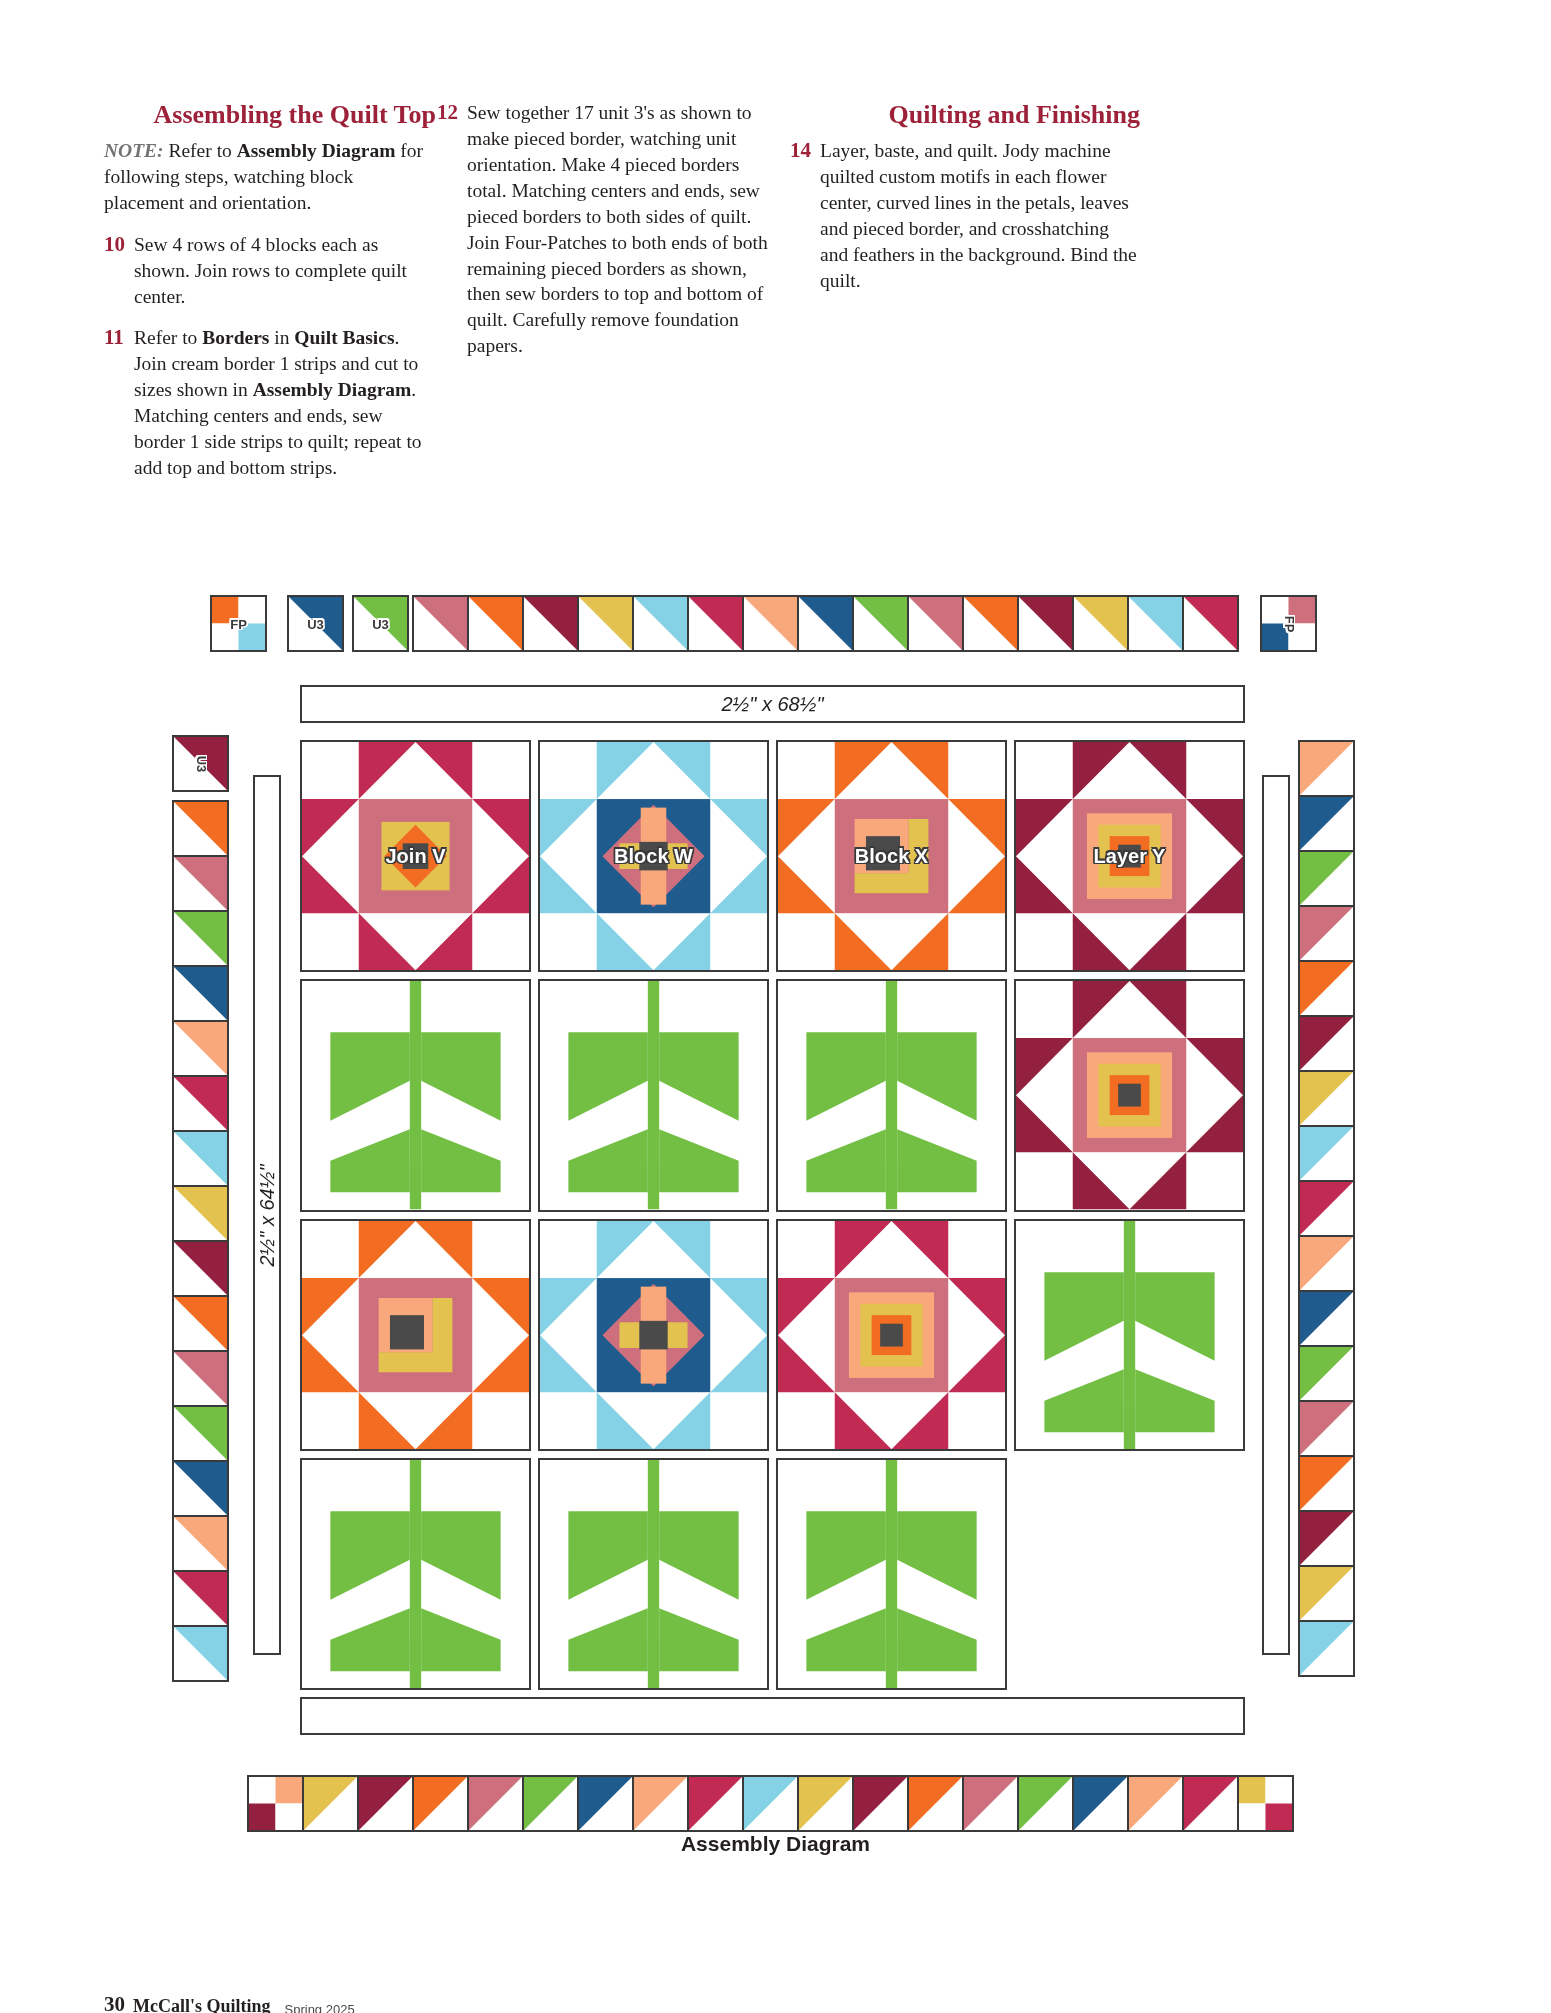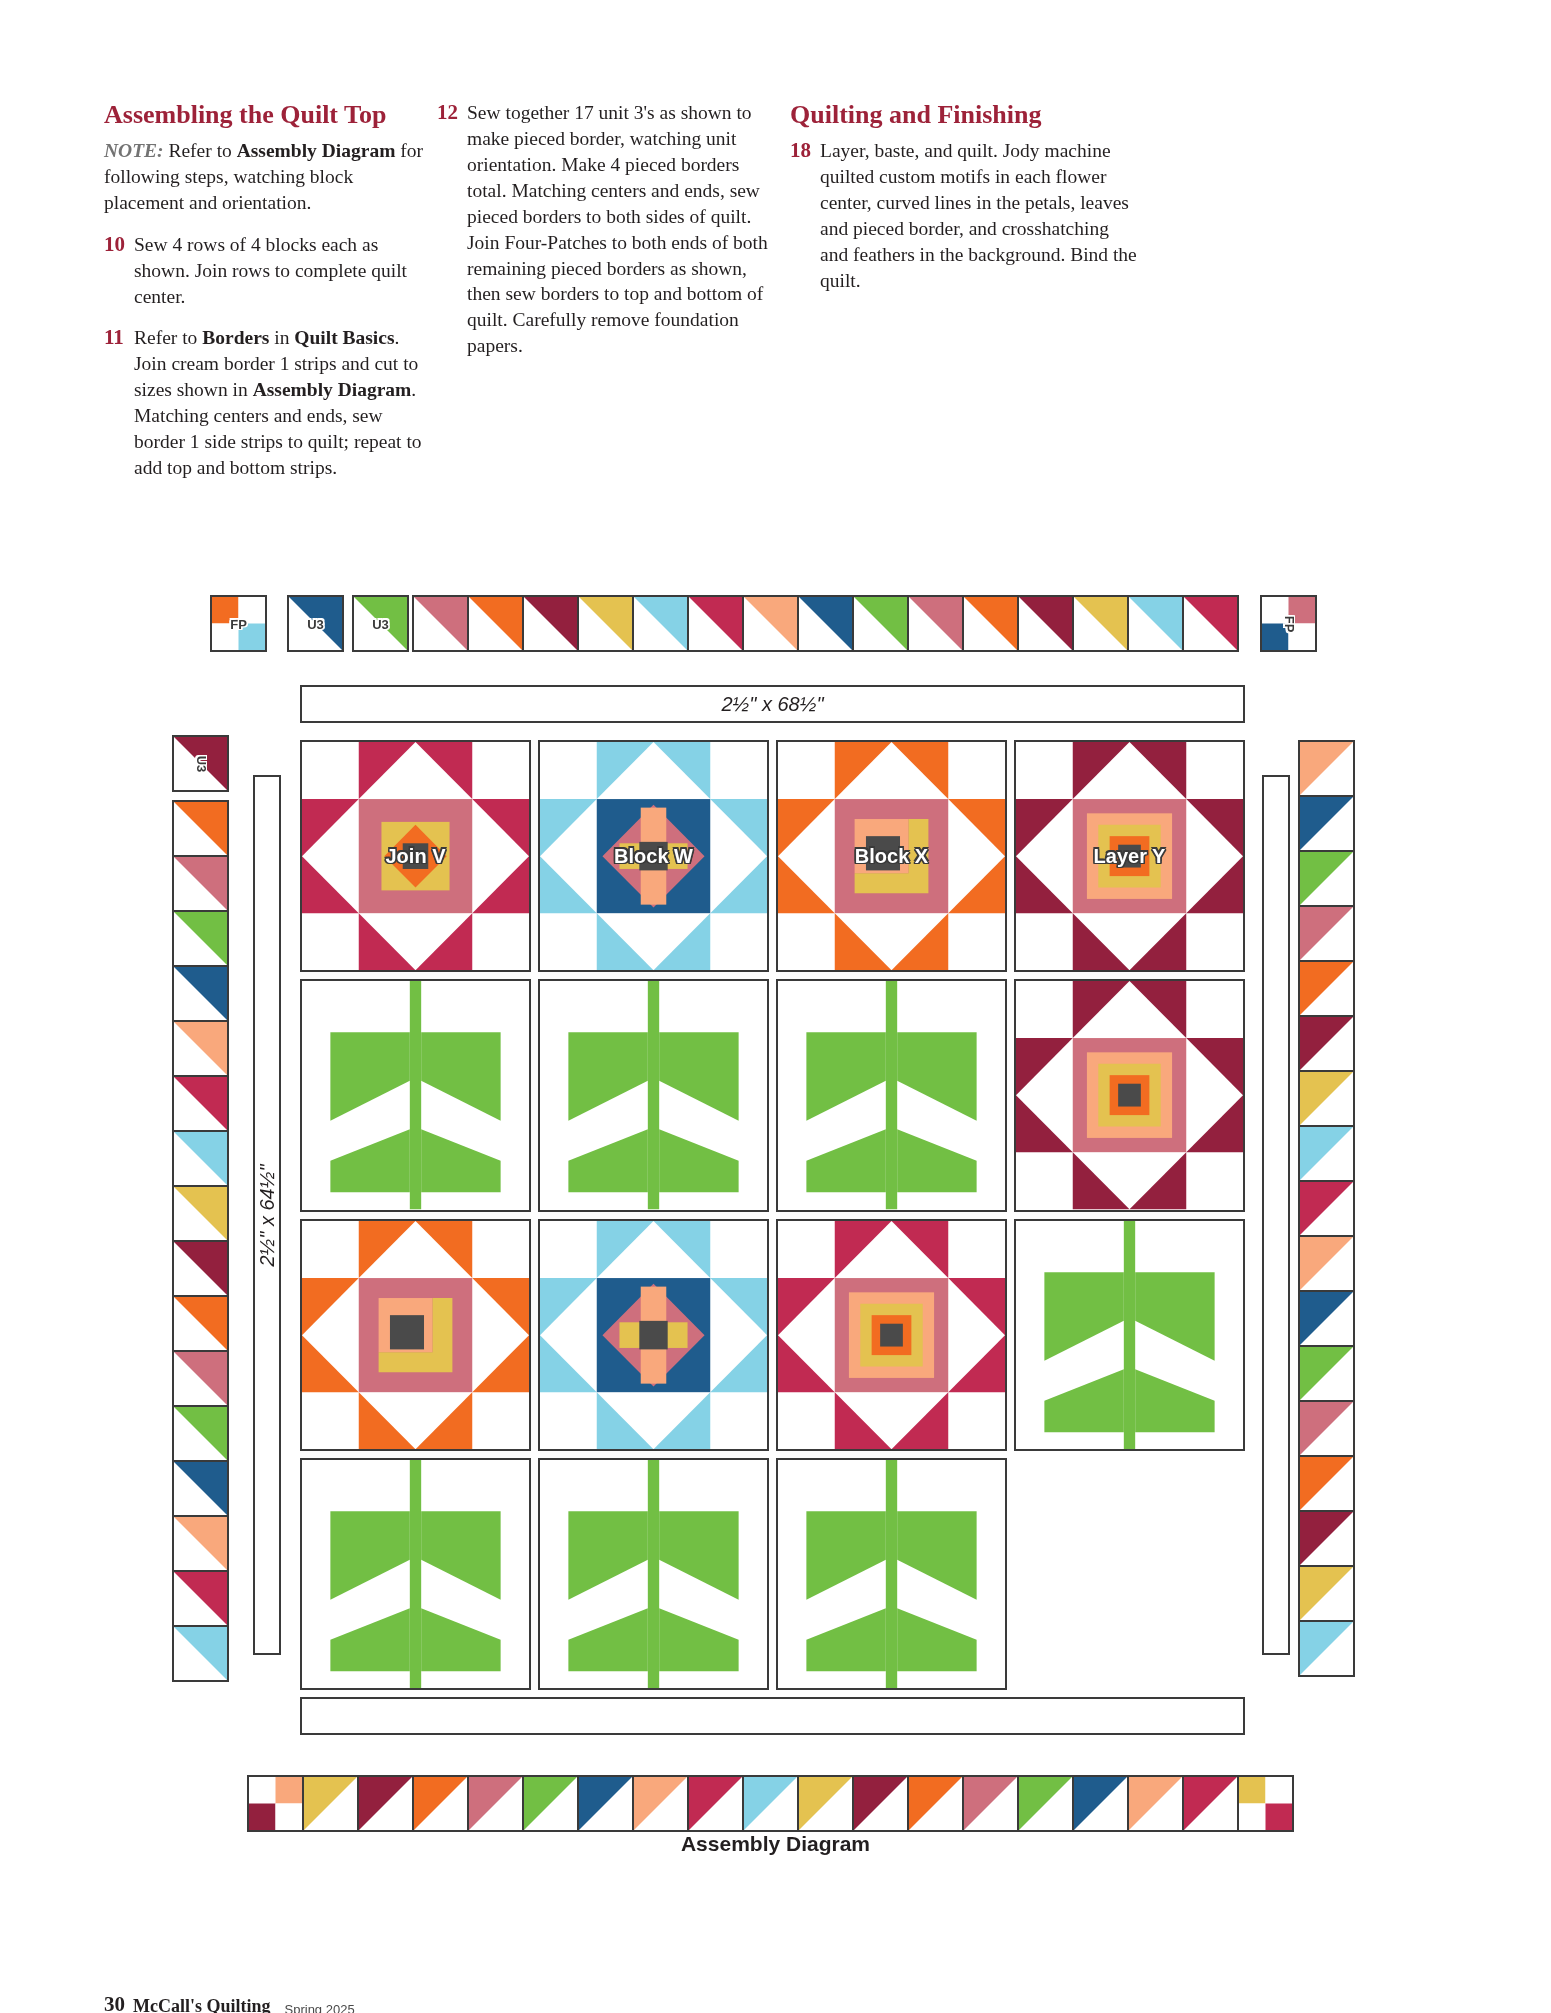--- a/index.html
+++ b/index.html
@@ -3,21 +3,21 @@
 <meta charset="utf-8">
 <style>
   html,body{margin:0;padding:0;background:#fff;}
   #page{position:relative;width:1551px;height:2013px;background:#fff;overflow:hidden;
         font-family:"Liberation Serif", serif;color:#231f20;}
   
   .col{position:absolute;top:100px;}
   #col1{left:104px;width:332px;}
   #col2{left:437px;width:336px;}
   #col3{left:790px;width:350px;}
-  .heading{font-size:26px;font-weight:600;color:#9d2239;margin:0 0 8px 0;line-height:1.15;}
+  .heading{font-size:26px;font-weight:600;color:#9d2239;margin:0 0 8px 0;line-height:1.15;text-align:right;}
   .para{font-size:19.5px;line-height:1.33;margin:0 0 16px 0;}
   .step{display:flex;margin:0 0 16px 0;}
   .step .num{font-weight:bold;color:#9d2239;font-size:21px;line-height:1.2;min-width:30px;}
   .step .ptext{font-size:19.5px;line-height:1.33;flex:1;}
   .b{font-weight:bold;} .i{font-style:italic;} .red{color:#737373;}
   
   #diagram{position:absolute;left:0;top:0;width:1245px;height:2013px;}
   .abs{position:absolute;}
   .sq{position:relative;box-sizing:border-box;border:2px solid #3a3a3a;background:#fff;}
   .sq svg{display:block;width:100%;height:100%;}
@@ -67,21 +67,21 @@
     </div>
   <div id="col2" class="col">
       <div class="step">
         <span class="num">12</span>
         <span class="ptext"><span>Sew together 17 unit 3's as shown to make pieced border, watching unit orientation. Make 4 pieced borders total. Matching centers and ends, sew pieced borders to both sides of quilt. Join Four-Patches to both ends of both remaining pieced borders as shown, then sew borders to top and bottom of quilt. Carefully remove foundation papers.</span></span>
       </div>
     </div>
   <div id="col3" class="col">
       <div class="heading">Quilting and Finishing</div>
       <div class="step">
-        <span class="num">18</span>
+        <span class="num">14</span>
         <span class="ptext"><span>Layer, baste, and quilt. Jody machine quilted custom motifs in each flower center, curved lines in the petals, leaves and pieced border, and crosshatching and feathers in the background. Bind the quilt.</span></span>
       </div>
     </div>
 
   <div id="diagram">
       <div class="sq" style="left:210px;top:595px;width:57px;height:57px;position:absolute;">
         <svg viewBox="0 0 56 56" preserveAspectRatio="none">
     <rect width="56" height="56" fill="#fff"></rect>
     <rect x="0" y="0" width="28" height="28" fill="#F26C21"></rect>
     <rect x="28" y="0" width="28" height="28" fill="#FFFFFF"></rect>

